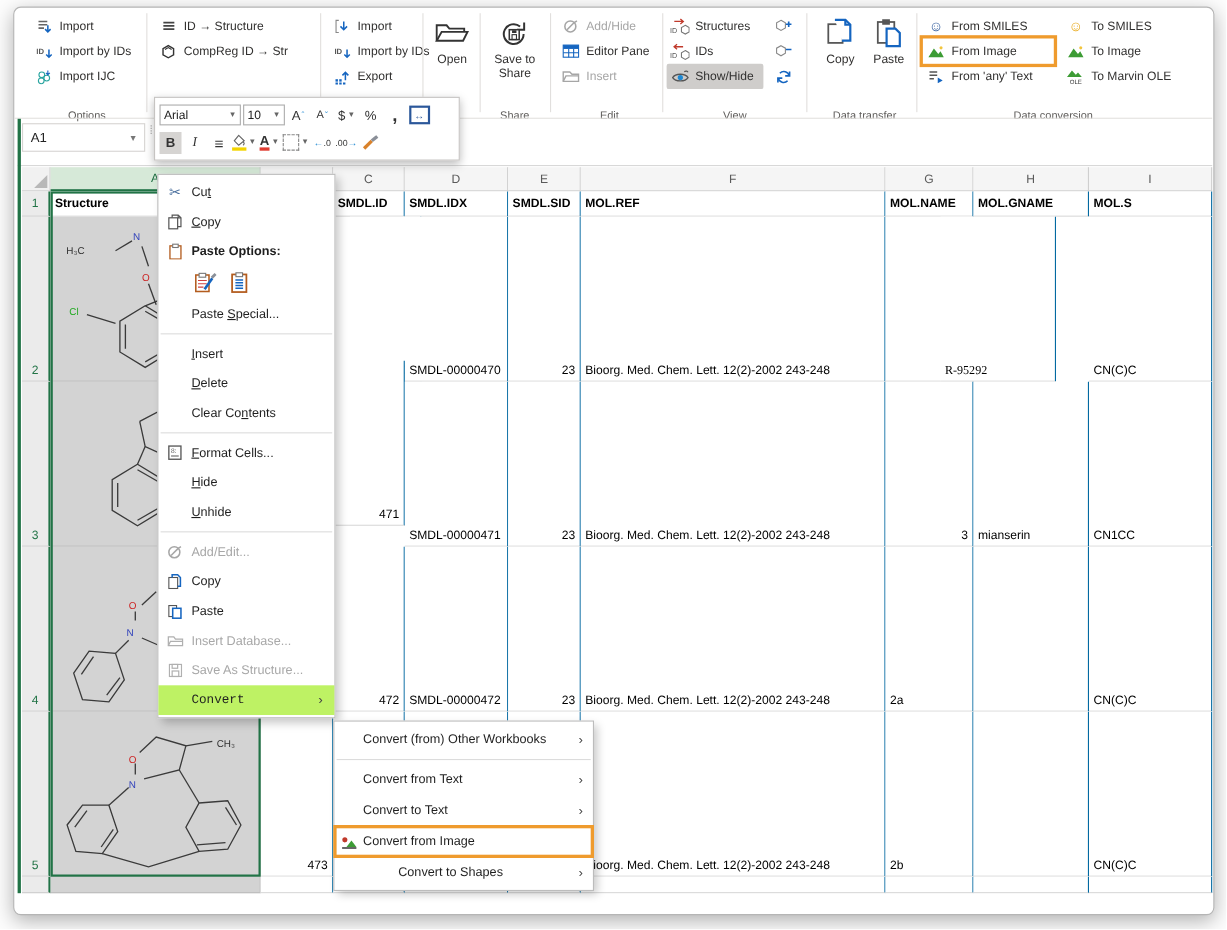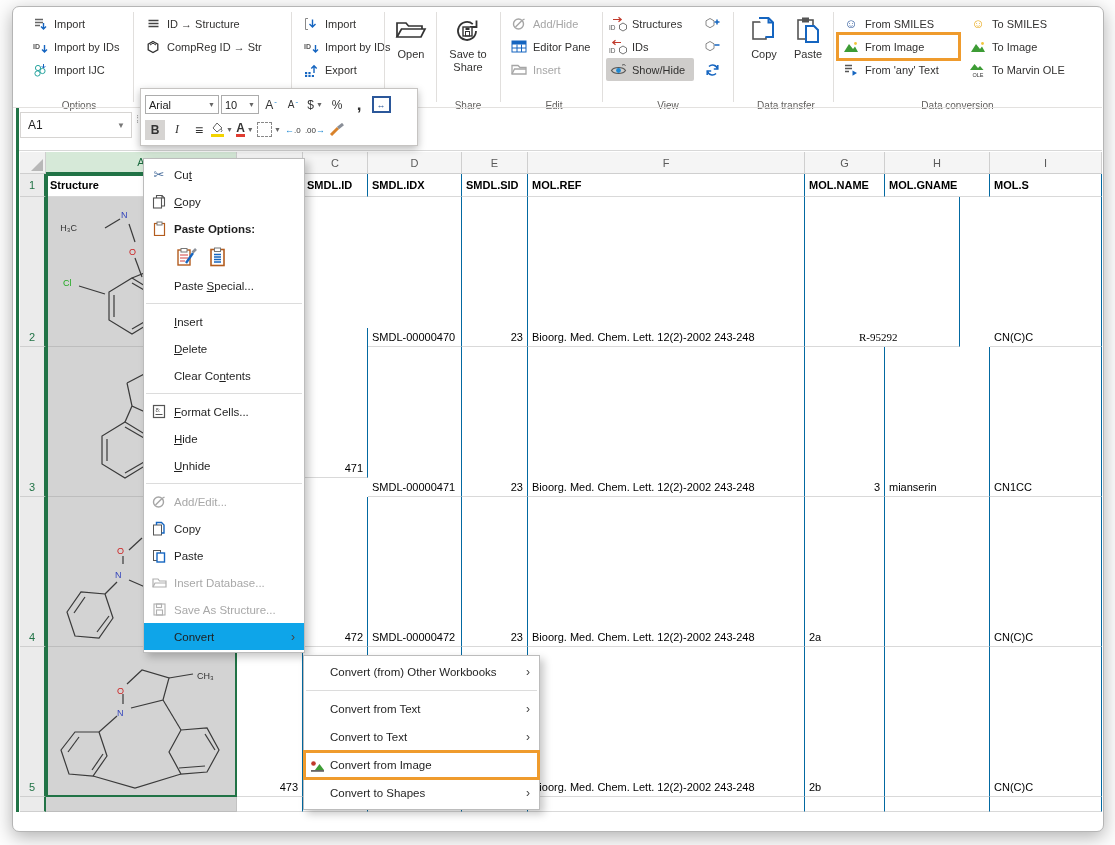--- a/index.html
+++ b/index.html
@@ -54,21 +54,21 @@
   .bluearr{color:#1e88d2;font-size:9px;}
   
   .menu{position:absolute;background:#fff;border:1px solid #bcbcbc;box-shadow:4px 4px 8px rgba(0,0,0,.22);z-index:10;padding:2px 0;box-sizing:border-box;}
   .mi{height:27px;display:flex;align-items:center;font-size:11.5px;color:#1f1f1f;cursor:default;}
   .mi .mic{width:30px;flex:0 0 30px;display:flex;justify-content:center;align-items:center;}
   .mi .ml{flex:1;white-space:nowrap;}
   .mi .ml .u{text-decoration:underline;}
   .mi .marr{margin-right:9px;color:#444;font-size:12px;}
   .mi.bold .ml{font-weight:bold;}
   .mi.dis{color:#a8a8a8;}
-  .mi.hl{background:#0ea5e9;}
+  .mi.hl{background:#bef264;font-family:Liberation Mono, monospace;}
   .msep{height:1px;background:#dcdcdc;margin:4px 2px;}
   .picons{height:30px;display:flex;align-items:center;gap:12px;padding-left:32px;}
   .picons span{display:inline-flex;}
   .mi.boxed{outline:3px solid #ef9b2d;outline-offset:-2px;background:#fff;position:relative;z-index:12;}
 </style>
 </head>
 <body>
 
 <div id="canvas">
   <div class="winbg"></div>
@@ -744,19 +744,19 @@
       <div class="mi boxed" style="height: 28px;">
         <span class="mic" style="flex-basis: 26px; width: 26px;">
           <svg width="15" height="13">
             <circle cx="3.5" cy="4.5" r="2.3" fill="#c0392b"></circle>
             <path d="M5 11l4.5-6 4.5 6z" fill="#3d9c35"></path>
             <rect x="1" y="11" width="13" height="1.8" fill="#666"></rect>
           </svg>
         </span>
         <span class="ml">Convert from Image</span>
       </div>
-      <div class="mi" style="height: 28px;">
+      <div class="mi" style="height: 28px; gap: 32px;">
         <span class="mic" style="flex-basis: 26px; width: 26px;"></span>
         <span class="ml">Convert to Shapes</span>
         <span class="marr">›</span>
       </div>
     </div>
 </div>
 
 </body></html>

